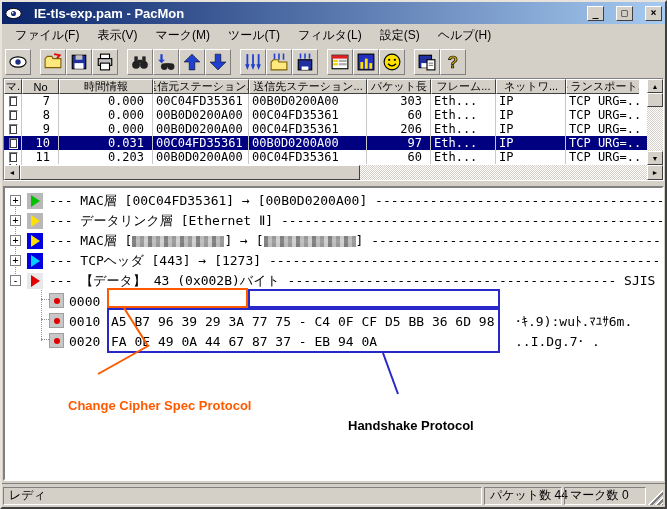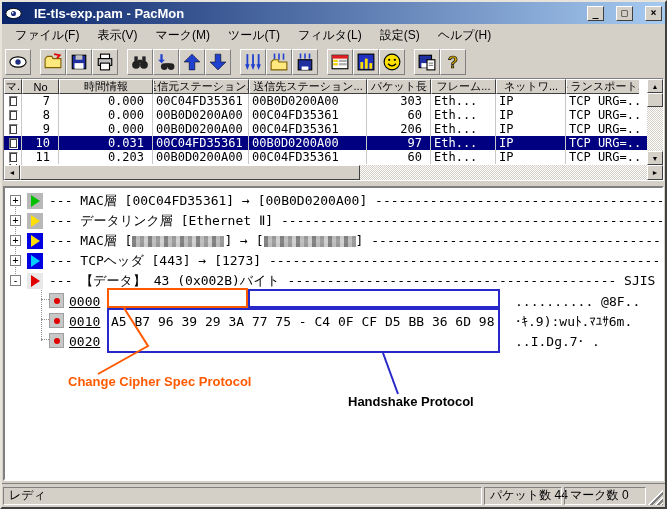--- a/index.html
+++ b/index.html
@@ -99,36 +99,36 @@
   .tree-row { position: absolute; left: 0; height: 20px; width: 100%;
     display: flex; align-items: center; white-space: nowrap; overflow: hidden; }
   .expand-box { position: absolute; left: 5px; width: 11px; height: 11px; background: #fff;
     border: 1px solid #808080; font-size: 10px; line-height: 9px; text-align: center;
     font-family: "DejaVu Sans Mono", monospace; }
   .node-icon { position: absolute; left: 22px; width: 16px; height: 16px; }
   .tree-text { position: absolute; left: 44px; white-space: nowrap; }
   .hex-icon { position: absolute; left: 44px; width: 15px; height: 15px; background: #c8c8c8;
     border: 1px solid #a0a0a0; display: flex; align-items: center; justify-content: center; }
   .hex-icon .dot { width: 6px; height: 6px; border-radius: 50%; background: #e00000; }
-  .hex-offset { position: absolute; left: 64px; text-decoration: underline; }
+  .hex-offset { position: absolute; left: 64px; }
   .hex-bytes  { position: absolute; left: 106px; }
   .hex-ascii  { position: absolute; left: 510px; }
   .dotline-v { position: absolute; border-left: 1px dotted #909090; width: 0; }
   .dotline-h { position: absolute; border-top: 1px dotted #909090; height: 0; }
   .blur-ip { display: inline-block; width: 92px; height: 11px; vertical-align: middle;
     background:
       repeating-linear-gradient(90deg, rgba(120,120,120,.85) 0 4px, rgba(190,190,190,.85) 4px 8px, rgba(150,150,150,.85) 8px 12px, rgba(210,210,210,.85) 12px 16px),
       repeating-linear-gradient(0deg, #a8a8a8 0 4px, #d0d0d0 4px 8px); }
 
   .ov-box { position: absolute; }
   .box-ccs { left: 102px; top: 100px; width: 141px; height: 20px; border: 2px solid #ff5a00; }
   .box-hs-top { left: 243px; top: 101px; width: 252px; height: 19px; border: 2px solid #2828c8; }
   .box-hs-main { left: 102px; top: 120px; width: 393px; height: 45px; border: 2px solid #2828c8; }
   .ann-svg { position: absolute; left: 0; top: 0; width: 100%; height: 100%; pointer-events: none; }
-  .ann-label { position: absolute; font-family: "Liberation Sans", sans-serif; font-size: 13px; font-weight: bold; }
+  .ann-label { position: absolute; font-family: "Liberation Sans", sans-serif; font-size: 13px; font-weight: bold; margin-top: 24px; }
   .ann-ccs { left: 63px; top: 186px; color: #ff5a00; }
   .ann-hs  { left: 343px; top: 206px; color: #000000; }
 
   
   .statusbar { flex: 0 0 24px; margin-top: 2px; border-top: 1px solid #808080;
     display: flex; align-items: center; padding: 2px 2px 2px 1px; gap: 2px; }
   .sb-panel { height: 18px; border: 1px solid; border-color: #808080 #fff #fff #808080;
     display: flex; align-items: center; padding: 0 5px; white-space: nowrap; }
   .sb-ready { flex: 1; }
   .sb-packets { width: 78px; } .sb-marks { width: 82px; }
@@ -459,35 +459,35 @@
           <polygon points="4,2 13,8 4,14" fill="#e00000"></polygon>
         </svg>
       <span class="tree-text">--- 【データ】 43 (0x002B)バイト ------------------------------------------ SJIS --------</span>
     </div>
 
     <div class="tree-row" style="top:103px;">
       <span class="hex-icon" style="top:2px;">
           <span class="dot"></span>
         </span>
       <span class="hex-offset">0000</span>
-      <span class="hex-ascii">.......... @8F..</span>
     </div>
     <div class="tree-row" style="top:123px;">
       <span class="hex-icon" style="top:2px;">
           <span class="dot"></span>
         </span>
       <span class="hex-offset">0010</span>
       <span class="hex-bytes">A5 B7 96 39 29 3A 77 75 - C4 0F CF D5 BB 36 6D 98</span>
       <span class="hex-ascii">･ｷ.9):wuﾄ.ﾏﾕｻ6m.</span>
     </div>
     <div class="tree-row" style="top:143px;">
       <span class="hex-icon" style="top:2px;">
           <span class="dot"></span>
         </span>
       <span class="hex-offset">0020</span>
+      <span class="hex-bytes">FA 0E 49 0A 44 67 87 37 - EB 94 0A</span>
       <span class="hex-ascii">..I.Dg.7･ .</span>
     </div>
 
     <div class="ov-box box-ccs"></div>
     <div class="ov-box box-hs-top"></div>
     <div class="ov-box box-hs-main"></div>
 
     <svg class="ann-svg">
       <polyline points="119,120 143,158 93,186" fill="none" stroke="#ff5a00" stroke-width="2"></polyline>
       <polyline points="378,165 393,206" fill="none" stroke="#2828c8" stroke-width="2"></polyline>

